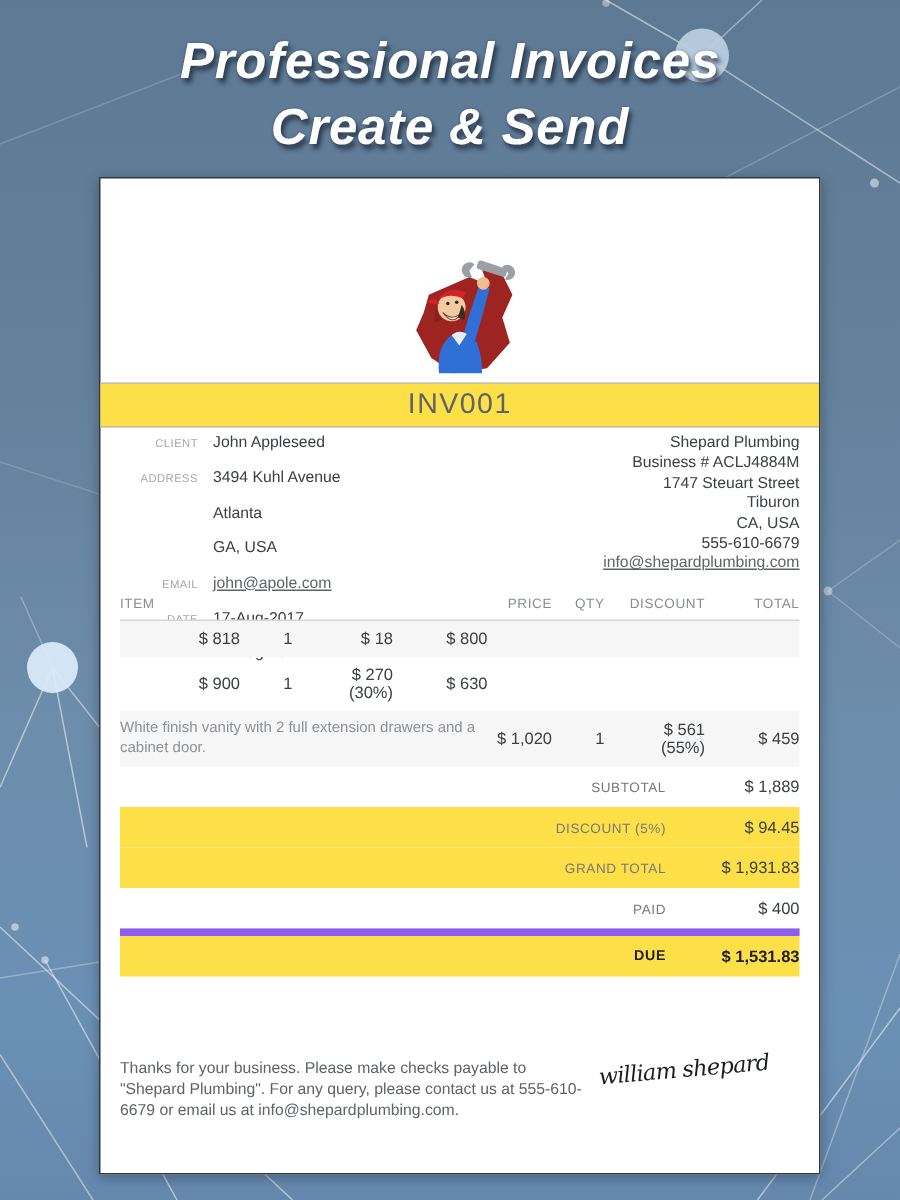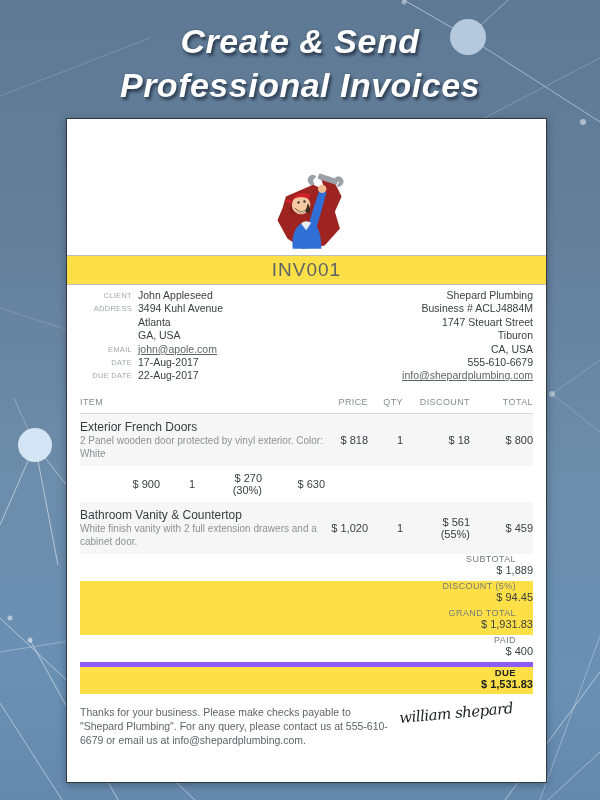--- a/index.html
+++ b/index.html
@@ -20,38 +20,38 @@
     background:#ffffff;border:1px solid #32383f;box-shadow:0 2px 8px rgba(20,30,45,.35);
     color:#3c4043;
   }
   .logo{position:absolute;top:48px;left:50%;transform:translateX(-50%);width:76px;height:86px;}
   .inv-bar{
     position:absolute;top:136px;left:0;right:0;height:28px;
     background:#fde047;border-top:1px solid #bdbdbd;border-bottom:1px solid #bdbdbd;
     text-align:center;font-size:19px;line-height:28px;color:#5f6368;letter-spacing:1px;
   }
   .info{position:absolute;top:170px;left:13px;right:13px;display:flex;justify-content:space-between;}
-  .client-grid{display:grid;grid-template-columns:52px auto;column-gap:6px;row-gap:0;}
+  .client-grid{display:grid;grid-template-columns:52px auto;column-gap:6px;row-gap:0;gap:10px;}
   .info-label{font-size:7.5px;color:#a3a7ab;text-align:right;line-height:13.4px;letter-spacing:.3px;}
   .info-value{font-size:10.5px;color:#3c4043;line-height:13.4px;white-space:nowrap;}
   .company{ text-align:right;font-size:10.5px;line-height:13.4px;color:#3c4043;}
   a.mail-link{color:#5f6368;text-decoration:underline;}
   .items{position:absolute;top:272px;left:13px;right:13px;font-size:11px;}
   .thead{display:flex;align-items:center;height:22px;color:#888c90;font-size:9px;letter-spacing:.4px;border-bottom:1px solid #d6d6d6;}
   .c-item{flex:1 1 auto;min-width:0;text-align:left;}
   .c-price{flex:0 0 80px;text-align:right;}
   .c-qty{flex:0 0 35px;text-align:right;}
   .c-disc{flex:0 0 67px;text-align:right;}
   .c-total{flex:0 0 63px;text-align:right;}
   .irow{display:flex;align-items:center;padding:6px 0;}
   .irow.shade{background:#f6f6f6;}
   .item-name{font-size:12px;color:#3a3d40;line-height:15px;}
   .item-desc{font-size:10px;color:#8d9195;line-height:12.5px;width:253px;}
   .disc-pct{font-size:11px;}
-  .trow{display:flex;height:27px;flex-direction:column;}
+  .trow{display:flex;align-items:center;height:27px;}
   .trow.shade{background:#fde047;}
   .t-label{flex:1 1 auto;text-align:right;font-size:9px;letter-spacing:.4px;color:#6e7found3;color:#75797d;padding-right:17px;}
   .t-value{flex:0 0 72px;text-align:right;font-size:11px;color:#3c4043;}
   .trow.due{border-top:5px solid #8b5cf6;}
   .trow.due .t-label{font-weight:bold;color:#202124;font-size:9.5px;}
   .trow.due .t-value{font-weight:bold;color:#202124;}
   .foot-note{position:absolute;left:13px;top:586px;width:310px;font-size:10.5px;line-height:14px;color:#5f6368;}
   .signature{
     position:absolute;right:10px;top:585px;width:160px;text-align:center;
     font-family:"DejaVu Serif",serif;font-style:italic;font-size:15px;color:#1b1d21;
@@ -89,22 +89,22 @@
     <circle cx="10" cy="618" r="2.5" fill-opacity="0.5"></circle>
     <circle cx="30" cy="640" r="2.5" fill-opacity="0.5"></circle>
     <circle cx="94" cy="520" r="2.5" fill-opacity="0.45"></circle>
     <circle cx="404" cy="2" r="2.5" fill-opacity="0.4"></circle>
   </g>
   <circle cx="468" cy="37" r="18" fill="#bccfe2" fill-opacity="0.92"></circle>
   <circle cx="35" cy="445" r="17" fill="#d9eaf8" fill-opacity="0.95"></circle>
 </svg>
 
 <div class="app-title">
+  <div>Professional Invoices</div>
   <div>Create &amp; Send</div>
-  <div>Professional Invoices</div>
 </div>
 
 <div class="invoice-card">
 
   <svg class="logo" viewBox="0 0 90 100">
     <path d="M20,34 L52,20 L66,26 L62,14 L78,18 L86,34 L78,52 L84,72 L66,92 L40,96 L22,84 L10,62 L16,48 Z" fill="#9e2421"></path>
     <path d="M26,42 L40,36 L36,52 L24,56 Z" fill="#8a1f1c"></path>
     <g>
       <rect x="58" y="10" width="24" height="7" rx="2" transform="rotate(18 70 13)" fill="#9aa0a6"></rect>
       <path d="M78,12 a6,6 0 1 1 2,10 l3,-5 z" fill="#9aa0a6"></path>
@@ -158,24 +158,20 @@
   <div class="items">
     <div class="thead">
       <div class="c-item">ITEM</div>
       <div class="c-price">PRICE</div>
       <div class="c-qty">QTY</div>
       <div class="c-disc">DISCOUNT</div>
       <div class="c-total">TOTAL</div>
     </div>
 
     <div class="irow shade">
-      <div class="c-item">
-        <div class="item-name">Exterior French Doors</div>
-        <div class="item-desc">2 Panel wooden door protected by vinyl exterior. Color: White</div>
-      </div>
       <div class="c-price">$ 818</div>
       <div class="c-qty">1</div>
       <div class="c-disc">
         <div>$ 18</div>
         <div class="disc-pct"></div>
       </div>
       <div class="c-total">$ 800</div>
     </div>
 
     <div class="irow">
@@ -183,21 +179,20 @@
       <div class="c-qty">1</div>
       <div class="c-disc">
         <div>$ 270</div>
         <div class="disc-pct">(30%)</div>
       </div>
       <div class="c-total">$ 630</div>
     </div>
 
     <div class="irow shade">
       <div class="c-item">
-        <div class="item-name">Bathroom Vanity &amp; Countertop</div>
         <div class="item-desc">White finish vanity with 2 full extension drawers and a cabinet door.</div>
       </div>
       <div class="c-price">$ 1,020</div>
       <div class="c-qty">1</div>
       <div class="c-disc">
         <div>$ 561</div>
         <div class="disc-pct">(55%)</div>
       </div>
       <div class="c-total">$ 459</div>
     </div>

